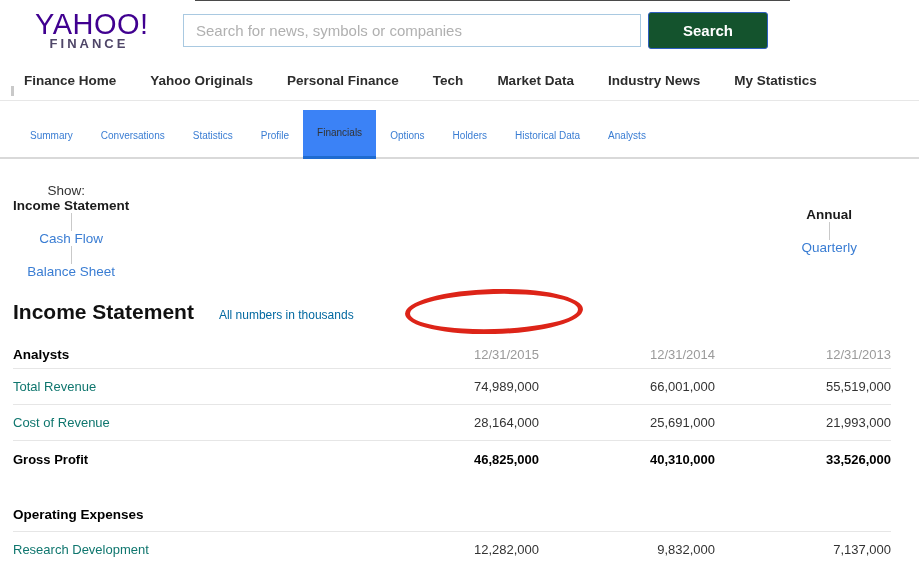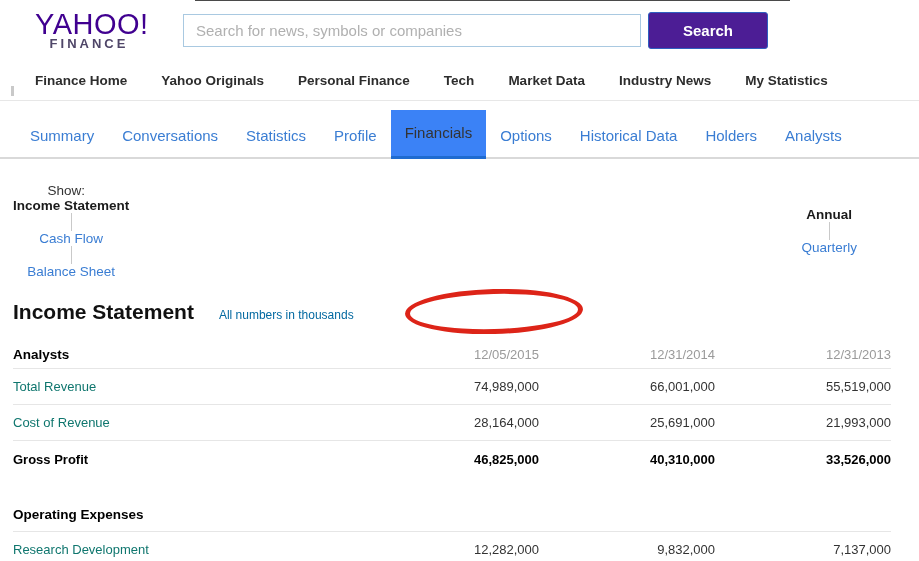--- a/index.html
+++ b/index.html
@@ -6,32 +6,32 @@
   html, body { width: 919px; height: 561px; background: #fff; overflow: hidden; }
   body { font-family: "Liberation Sans", "DejaVu Sans", sans-serif; color: #333; position: relative; }
 
   
   .masthead { height: 60px; display: flex; align-items: center; padding-left: 35px; position: relative; }
   .logo { width: 108px; margin-right: 40px; text-align: center; cursor: pointer; }
   .logo-title { font-size: 29px; font-weight: 500; letter-spacing: 0.5px; color: #400090; line-height: 28px; }
   .logo-sub { font-size: 13px; font-weight: bold; letter-spacing: 3px; color: #4f4668; margin-top: -2px; }
   .search-input { width: 458px; height: 33px; border: 1px solid #a9c9e1; padding: 0 12px; font-size: 15px; color: #333; outline: none; }
   .search-input::placeholder { color: #b0b0b0; }
-  .search-btn { margin-left: 7px; width: 120px; height: 37px; background: #4c1d95; border: 1px solid #2f5fc0; border-radius: 3px; color: #fff; font-size: 15px; font-weight: bold; cursor: pointer; }
+  .search-btn { margin-left: 7px; width: 120px; height: 37px; background: #14532d; border: 1px solid #2f5fc0; border-radius: 3px; color: #fff; font-size: 15px; font-weight: bold; cursor: pointer; }
   .crop-line { position: absolute; top: 0; left: 195px; width: 595px; height: 1px; background: #4a4a4a; }
 
   
-  .topnav { height: 41px; display: flex; align-items: center; padding-left: 35px; gap: 34px; border-bottom: 1px solid #e7e7e7; position: relative; }
+  .topnav { height: 41px; display: flex; align-items: center; padding-left: 24px; gap: 34px; border-bottom: 1px solid #e7e7e7; position: relative; }
   .topnav-item { font-size: 13.5px; font-weight: bold; color: #2d2d2d; cursor: pointer; white-space: nowrap; }
   .edge-artifact { position: absolute; left: 11px; top: 26px; width: 3px; height: 10px; background: #c9c9c9; }
 
   
   .tabbar { position: relative; height: 58px; display: flex; align-items: flex-end; padding-left: 16px; }
   .tabbar::after { content: ""; position: absolute; left: 0; right: 0; bottom: 0; height: 2px; background: #d9d9d9; }
-  .tab { height: 47px; line-height: 47px; padding: 0 14px; font-size: 15px; color: #3a7dd3; cursor: pointer; white-space: nowrap; position: relative; z-index: 1; }
+  .tab { height: 47px; line-height: 47px; padding: 0 14px; font-size: 10px; color: #3a7dd3; cursor: pointer; white-space: nowrap; position: relative; z-index: 1; }
   .tab.active { background: #3b82f6; color: #333; border-bottom: 3px solid #1f6bd0; height: 49px; line-height: 46px; }
 
   
   .controls { display: flex; justify-content: space-between; align-items: center; margin-top: 24px; padding: 0 62px 0 13px; font-size: 13.5px; }
   .controls-left, .controls-right { display: flex; align-items: center; flex-direction: column; }
   .show-label { color: #333; margin-right: 10px; }
   .statement-link { color: #3a7dd3; cursor: pointer; }
   .statement-link.active { color: #1b1b1b; font-weight: bold; cursor: default; }
   .vsep { width: 1px; height: 18px; background: #c9c9c9; margin: 0 19px; }
 
@@ -80,22 +80,22 @@
     <div class="topnav-item">My Statistics</div>
   </div>
 
 <div class="tabbar">
     <div class="tab">Summary</div>
     <div class="tab">Conversations</div>
     <div class="tab">Statistics</div>
     <div class="tab">Profile</div>
     <div class="tab active">Financials</div>
     <div class="tab">Options</div>
+    <div class="tab">Holders</div>
     <div class="tab">Historical Data</div>
-    <div class="tab">Holders</div>
     <div class="tab">Analysts</div>
   </div>
 
 <div class="controls">
   <div class="controls-left">
     <span class="show-label">Show:</span>
   <span class="statement-link active">Income Statement</span>
       <span class="vsep"></span>
       <span class="statement-link">Cash Flow</span>
       <span class="vsep"></span>
@@ -109,21 +109,21 @@
 </div>
 
 <div class="title-row">
   <span class="page-title">Income Statement</span>
   <span class="title-note">All numbers in thousands</span>
 </div>
 
 <div class="ftable">
   <div class="trow header">
     <div class="tlabel">Analysts</div>
-    <div class="tcell">12/05/2015</div>
+    <div class="tcell">12/31/2015</div>
     <div class="tcell">12/31/2014</div>
     <div class="tcell">12/31/2013</div>
   </div>
 <div class="trow">
       <div class="tlabel">Total Revenue</div>
       <div class="tcell">74,989,000</div>
       <div class="tcell">66,001,000</div>
       <div class="tcell">55,519,000</div>
     </div>
     <div class="trow">

